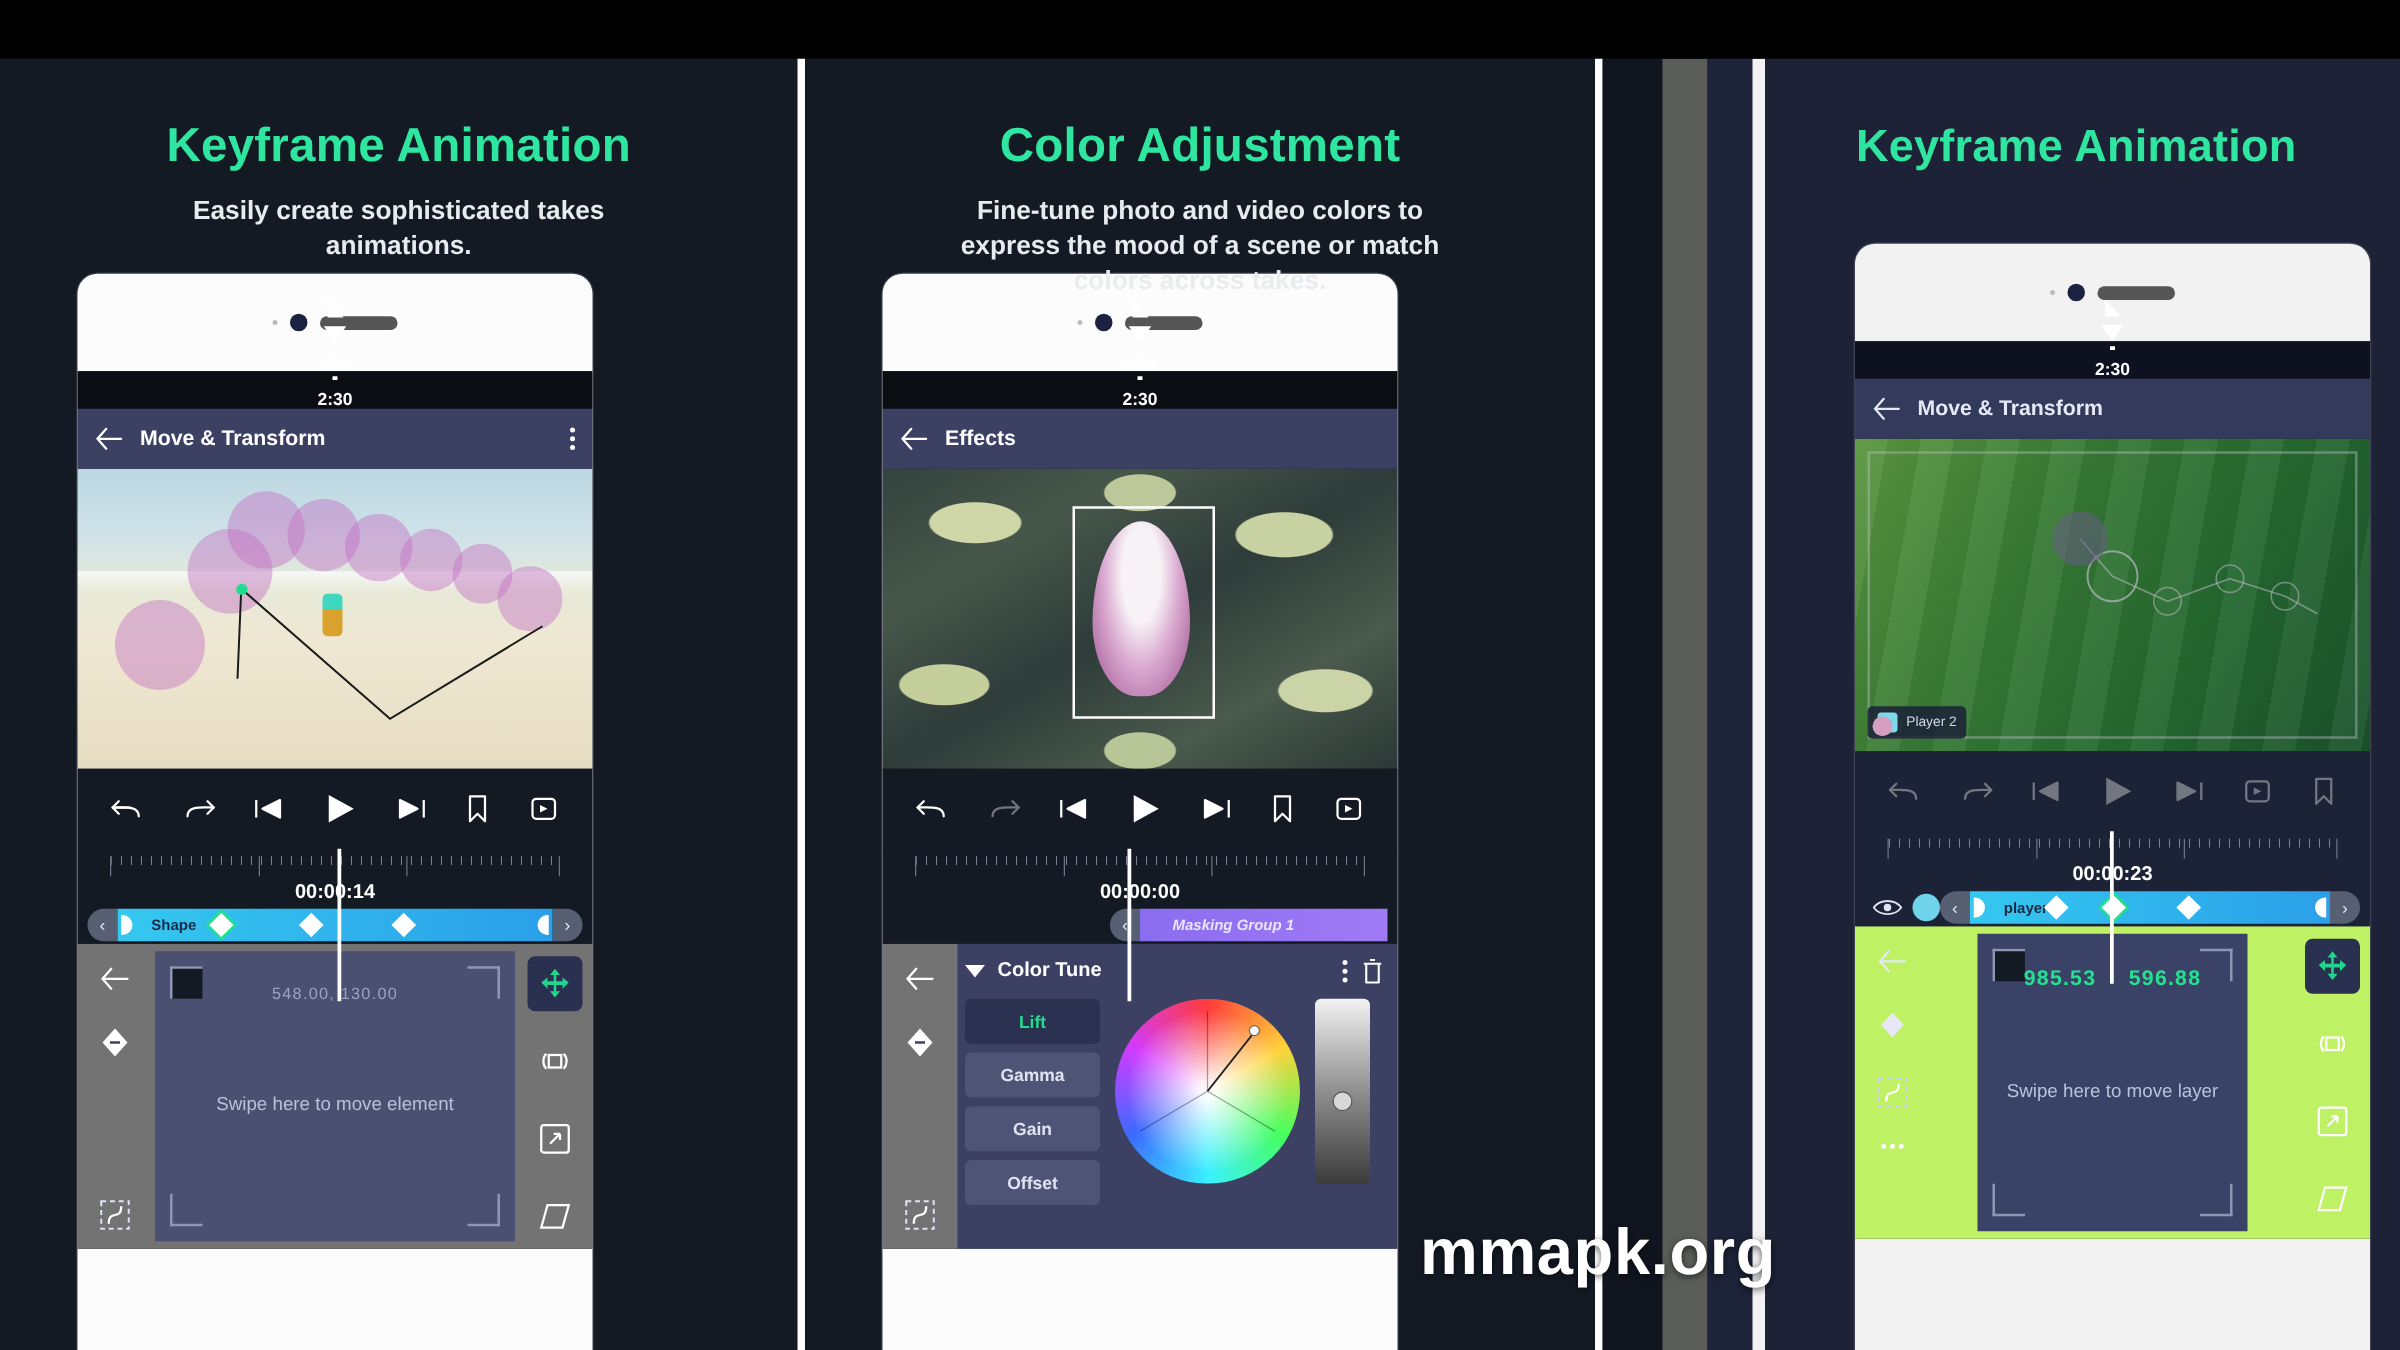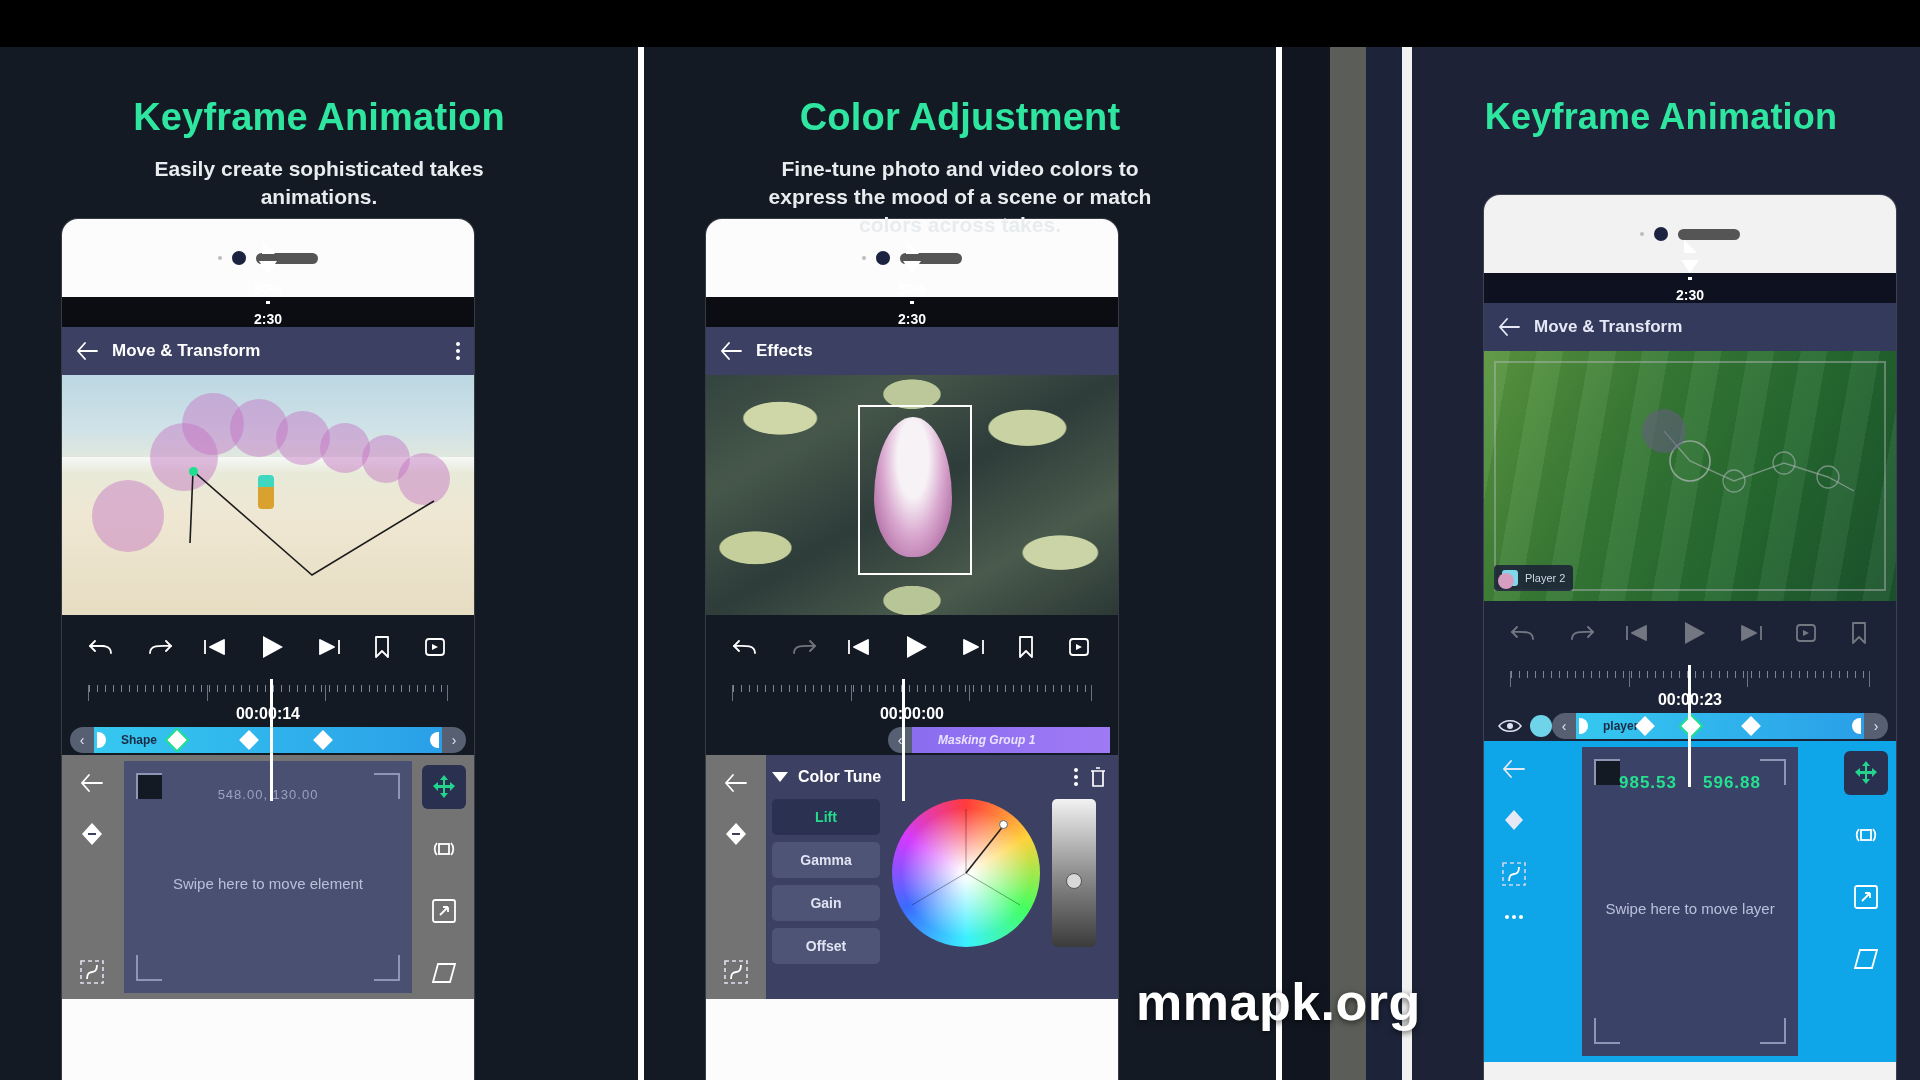--- a/index.html
+++ b/index.html
@@ -581,21 +581,21 @@
               <span class="dia" style="left:62px;"></span>
               <span class="dia sel" style="left:108px;"></span>
               <span class="dia" style="left:168px;"></span>
               <span class="half r"></span>
             </div>
             <div class="tnav r">›</div>
           </div>
           <div class="playhead" style="left:204px; top:0; height:122px;"></div>
         </div>
 
-        <div class="editor" style="height:321px; background:#0ea5e9;gap:36px;">
+        <div class="editor" style="height:250px; background:#bef264;gap:36px;">
           <div class="ed-left">
             <svg width="24" height="20" viewBox="0 0 24 20">
                 <path d="M9 2 L2 10 L9 18 M2 10 H22" stroke="#e6e9f5" stroke-width="1.8" fill="none" stroke-linecap="round"></path>
               </svg>
             <svg width="24" height="26" viewBox="0 0 24 26">
                 <path d="M12 3 L21 13 L12 23 L3 13 Z" fill="#e6e9f5"></path>
               </svg>
             <svg width="26" height="26" viewBox="0 0 26 26">
                 <rect x="2" y="2" width="22" height="22" stroke="#cfd5ea" stroke-width="1.6" fill="none" stroke-dasharray="4 3"></rect>
                 <path d="M8 20 C8 8 18 18 18 6" stroke="#fff" stroke-width="1.8" fill="none"></path>

